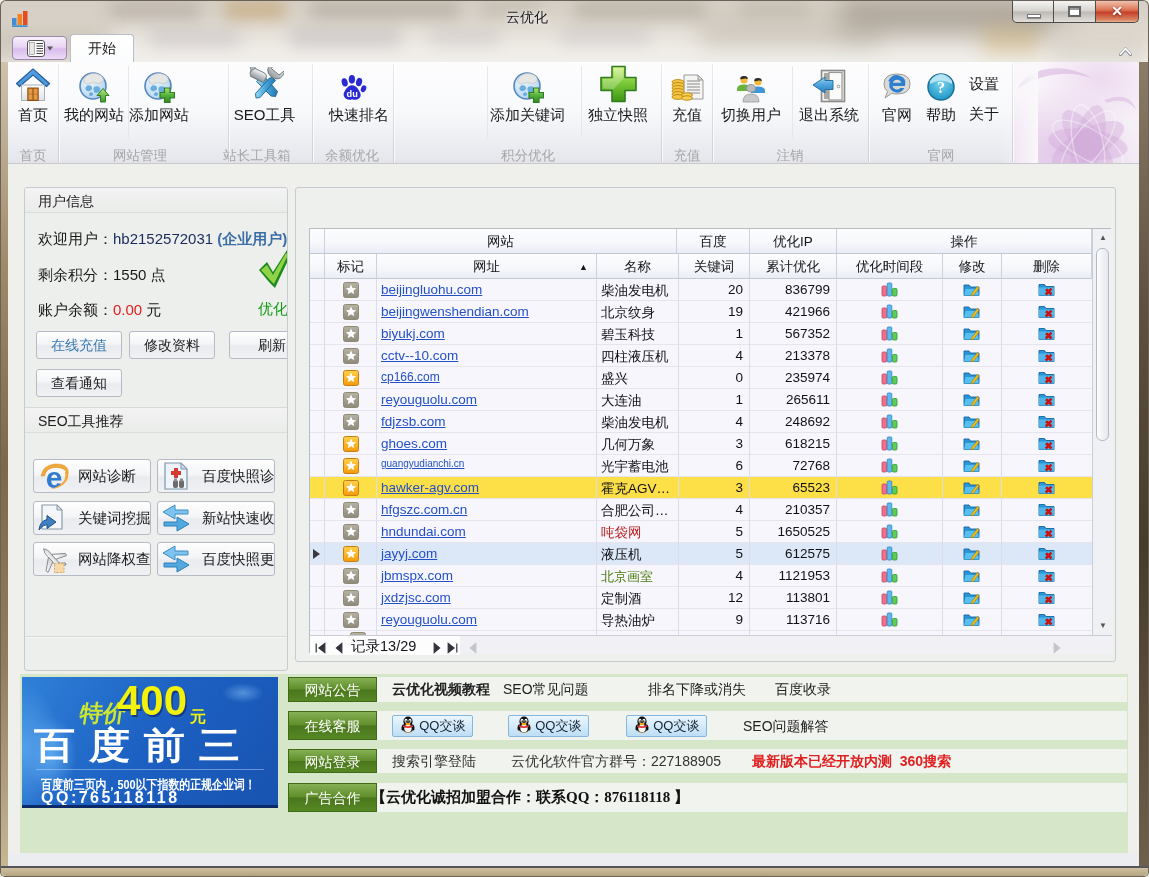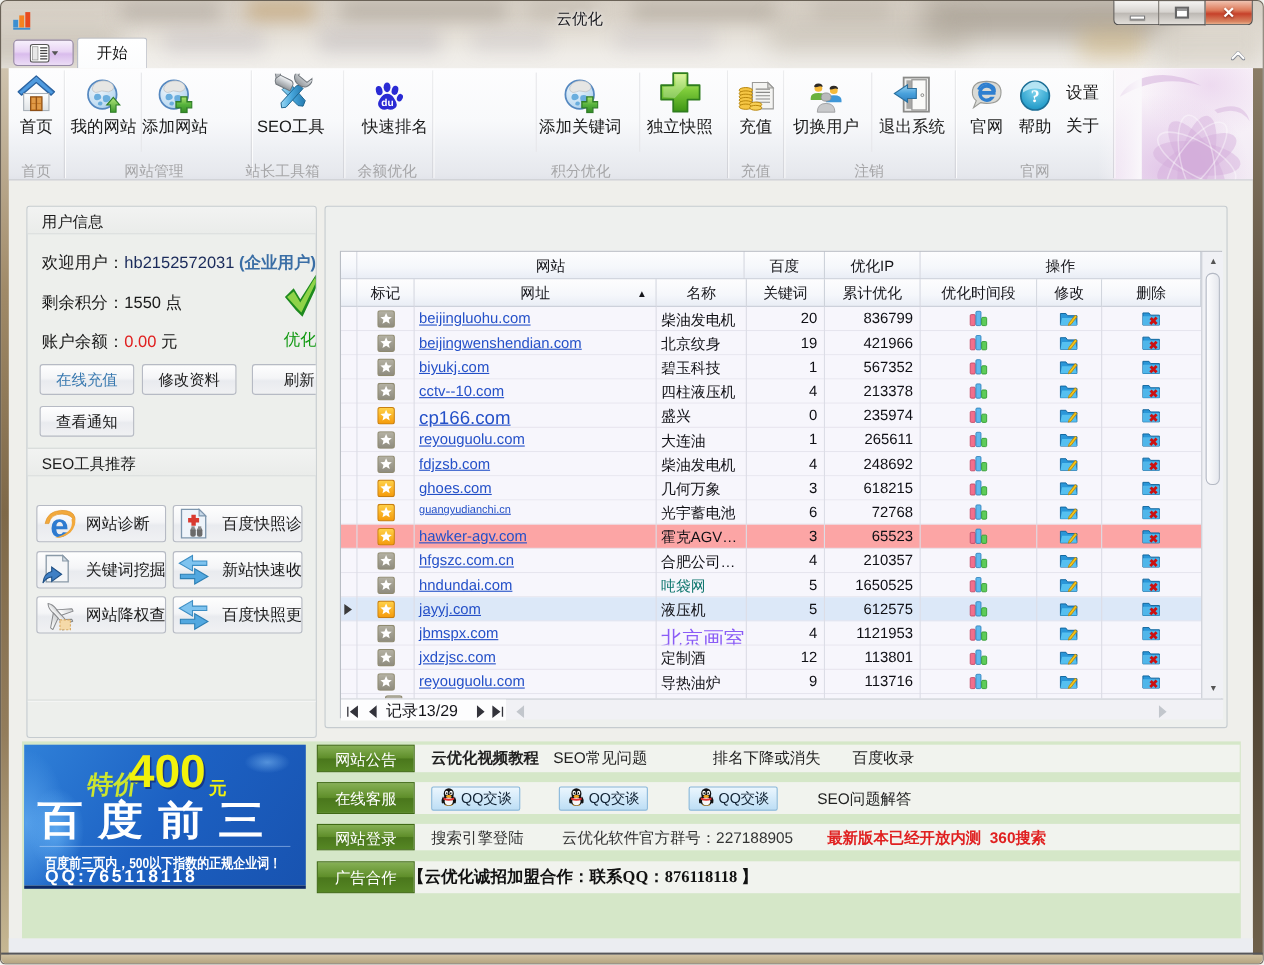--- a/index.html
+++ b/index.html
@@ -625,21 +625,21 @@
                   <stop offset="1" stop-color="#f59a0a"></stop>
                 </linearGradient>
                 <linearGradient id="sg" x1="0" y1="0" x2="0" y2="1">
                   <stop offset="0" stop-color="#b5b2a4"></stop>
                   <stop offset="1" stop-color="#8e8b7e"></stop>
                 </linearGradient>
               </defs>
               <rect x="0.5" y="0.5" width="15" height="15" rx="2" fill="url(#sy)" stroke="#c87f10"></rect>
               <path d="M8 2.6 L9.5 6 L13.2 6.3 L10.4 8.7 L11.3 12.3 L8 10.3 L4.7 12.3 L5.6 8.7 L2.8 6.3 L6.5 6 Z" fill="#fff"></path>
             </svg></div>
-<div style="position:absolute;left:71px;top:3px;font-size:17px"><a class="u" style="color:#2450c8;text-decoration:underline">cp166.com</a></div>
+<div style="position:absolute;left:71px;top:3px;font-size:12px"><a class="u" style="color:#2450c8;text-decoration:underline">cp166.com</a></div>
 <div style="position:absolute;left:291px;top:3px;font-size:13.5px;color:#101015">盛兴</div>
 <div style="position:absolute;left:369px;top:3px;width:64px;text-align:right;font-size:13.5px;color:#101015">0</div>
 <div style="position:absolute;left:440px;top:3px;width:80px;text-align:right;font-size:13.5px;color:#101015">235974</div>
 <div style="position:absolute;left:571px;top:2px"><svg width="17" height="17" viewBox="0 0 17 17">
               <rect x="1" y="5" width="4.6" height="10" rx="1" fill="#f26f8c" stroke="#c04a66" stroke-width="0.8"></rect>
               <rect x="6.2" y="2" width="4.6" height="13" rx="1" fill="#5fb8ee" stroke="#3384bc" stroke-width="0.8"></rect>
               <rect x="11.4" y="7.5" width="4.6" height="7.5" rx="1" fill="#5ecc5a" stroke="#2f9a30" stroke-width="0.8"></rect>
             </svg></div>
 <div style="position:absolute;left:653px;top:2px"><svg width="17" height="17" viewBox="0 0 17 17">
               <path d="M1 4 L6 4 L7.5 6 L16 6 L16 14.5 L1 14.5 Z" fill="#2a96d8" stroke="#1468a0" stroke-width="0.9"></path>
@@ -790,21 +790,21 @@
               <path d="M2.5 8 L14.5 8 L16 14.5 L1 14.5 Z" fill="#55c0f0"></path>
               <path d="M14.5 5.5 L9 12.5 L8.2 14.8 L10.6 14 L16 7 Z" fill="#f5c518" stroke="#b8860b" stroke-width="0.8"></path>
             </svg></div>
 <div style="position:absolute;left:728px;top:2px"><svg width="17" height="17" viewBox="0 0 17 17">
               <path d="M1 3.5 L6.5 3.5 L8 5.5 L16 5.5 L16 14.5 L1 14.5 Z" fill="#2a96d8" stroke="#1468a0" stroke-width="0.9"></path>
               <path d="M1 6.5 L16 6.5 L16 14.5 L1 14.5 Z" fill="#4fb6ea"></path>
               <path d="M8 9.2 L10 7.2 L11.6 8.8 L13.6 6.8 L15.4 8.6 L13.4 10.6 L15.4 12.6 L13.6 14.4 L11.6 12.4 L9.6 14.4 L7.8 12.6 L9.8 10.6 Z" fill="#cc1111" transform="translate(-1,0)"></path>
             </svg></div>
 </div>
 <div style="position:absolute;left:0;top:247px;width:782px;height:1px;background:#e6e5ee"></div>
-<div style="position:absolute;left:0;top:248px;width:782px;height:22px;background:#fca5a5">
+<div style="position:absolute;left:0;top:248px;width:782px;height:22px;background:#fde047">
 <div style="position:absolute;left:33px;top:3px"><svg width="16" height="16" viewBox="0 0 16 16">
               <defs>
                 <linearGradient id="sy" x1="0" y1="0" x2="0" y2="1">
                   <stop offset="0" stop-color="#ffd24a"></stop>
                   <stop offset="1" stop-color="#f59a0a"></stop>
                 </linearGradient>
                 <linearGradient id="sg" x1="0" y1="0" x2="0" y2="1">
                   <stop offset="0" stop-color="#b5b2a4"></stop>
                   <stop offset="1" stop-color="#8e8b7e"></stop>
                 </linearGradient>
@@ -878,21 +878,21 @@
                 </linearGradient>
                 <linearGradient id="sg" x1="0" y1="0" x2="0" y2="1">
                   <stop offset="0" stop-color="#b5b2a4"></stop>
                   <stop offset="1" stop-color="#8e8b7e"></stop>
                 </linearGradient>
               </defs>
               <rect x="0.5" y="0.5" width="15" height="15" rx="2" fill="url(#sg)" stroke="#8f8a70"></rect>
               <path d="M8 2.6 L9.5 6 L13.2 6.3 L10.4 8.7 L11.3 12.3 L8 10.3 L4.7 12.3 L5.6 8.7 L2.8 6.3 L6.5 6 Z" fill="#fff"></path>
             </svg></div>
 <div style="position:absolute;left:71px;top:3px;font-size:13.5px"><a class="u" style="color:#2450c8;text-decoration:underline">hndundai.com</a></div>
-<div style="position:absolute;left:291px;top:3px;font-size:13.5px;color:#0f766e">吨袋网</div>
+<div style="position:absolute;left:291px;top:3px;font-size:13.5px;color:#b91c1c">吨袋网</div>
 <div style="position:absolute;left:369px;top:3px;width:64px;text-align:right;font-size:13.5px;color:#101015">5</div>
 <div style="position:absolute;left:440px;top:3px;width:80px;text-align:right;font-size:13.5px;color:#101015">1650525</div>
 <div style="position:absolute;left:571px;top:2px"><svg width="17" height="17" viewBox="0 0 17 17">
               <rect x="1" y="5" width="4.6" height="10" rx="1" fill="#f26f8c" stroke="#c04a66" stroke-width="0.8"></rect>
               <rect x="6.2" y="2" width="4.6" height="13" rx="1" fill="#5fb8ee" stroke="#3384bc" stroke-width="0.8"></rect>
               <rect x="11.4" y="7.5" width="4.6" height="7.5" rx="1" fill="#5ecc5a" stroke="#2f9a30" stroke-width="0.8"></rect>
             </svg></div>
 <div style="position:absolute;left:653px;top:2px"><svg width="17" height="17" viewBox="0 0 17 17">
               <path d="M1 4 L6 4 L7.5 6 L16 6 L16 14.5 L1 14.5 Z" fill="#2a96d8" stroke="#1468a0" stroke-width="0.9"></path>
               <path d="M2.5 8 L14.5 8 L16 14.5 L1 14.5 Z" fill="#55c0f0"></path>
@@ -951,21 +951,21 @@
                 </linearGradient>
                 <linearGradient id="sg" x1="0" y1="0" x2="0" y2="1">
                   <stop offset="0" stop-color="#b5b2a4"></stop>
                   <stop offset="1" stop-color="#8e8b7e"></stop>
                 </linearGradient>
               </defs>
               <rect x="0.5" y="0.5" width="15" height="15" rx="2" fill="url(#sg)" stroke="#8f8a70"></rect>
               <path d="M8 2.6 L9.5 6 L13.2 6.3 L10.4 8.7 L11.3 12.3 L8 10.3 L4.7 12.3 L5.6 8.7 L2.8 6.3 L6.5 6 Z" fill="#fff"></path>
             </svg></div>
 <div style="position:absolute;left:71px;top:3px;font-size:13.5px"><a class="u" style="color:#2450c8;text-decoration:underline">jbmspx.com</a></div>
-<div style="position:absolute;left:291px;top:3px;font-size:19px;color:#8b5cf6">北京画室</div>
+<div style="position:absolute;left:291px;top:3px;font-size:13px;color:#4d7c0f">北京画室</div>
 <div style="position:absolute;left:369px;top:3px;width:64px;text-align:right;font-size:13.5px;color:#101015">4</div>
 <div style="position:absolute;left:440px;top:3px;width:80px;text-align:right;font-size:13.5px;color:#101015">1121953</div>
 <div style="position:absolute;left:571px;top:2px"><svg width="17" height="17" viewBox="0 0 17 17">
               <rect x="1" y="5" width="4.6" height="10" rx="1" fill="#f26f8c" stroke="#c04a66" stroke-width="0.8"></rect>
               <rect x="6.2" y="2" width="4.6" height="13" rx="1" fill="#5fb8ee" stroke="#3384bc" stroke-width="0.8"></rect>
               <rect x="11.4" y="7.5" width="4.6" height="7.5" rx="1" fill="#5ecc5a" stroke="#2f9a30" stroke-width="0.8"></rect>
             </svg></div>
 <div style="position:absolute;left:653px;top:2px"><svg width="17" height="17" viewBox="0 0 17 17">
               <path d="M1 4 L6 4 L7.5 6 L16 6 L16 14.5 L1 14.5 Z" fill="#2a96d8" stroke="#1468a0" stroke-width="0.9"></path>
               <path d="M2.5 8 L14.5 8 L16 14.5 L1 14.5 Z" fill="#55c0f0"></path>

